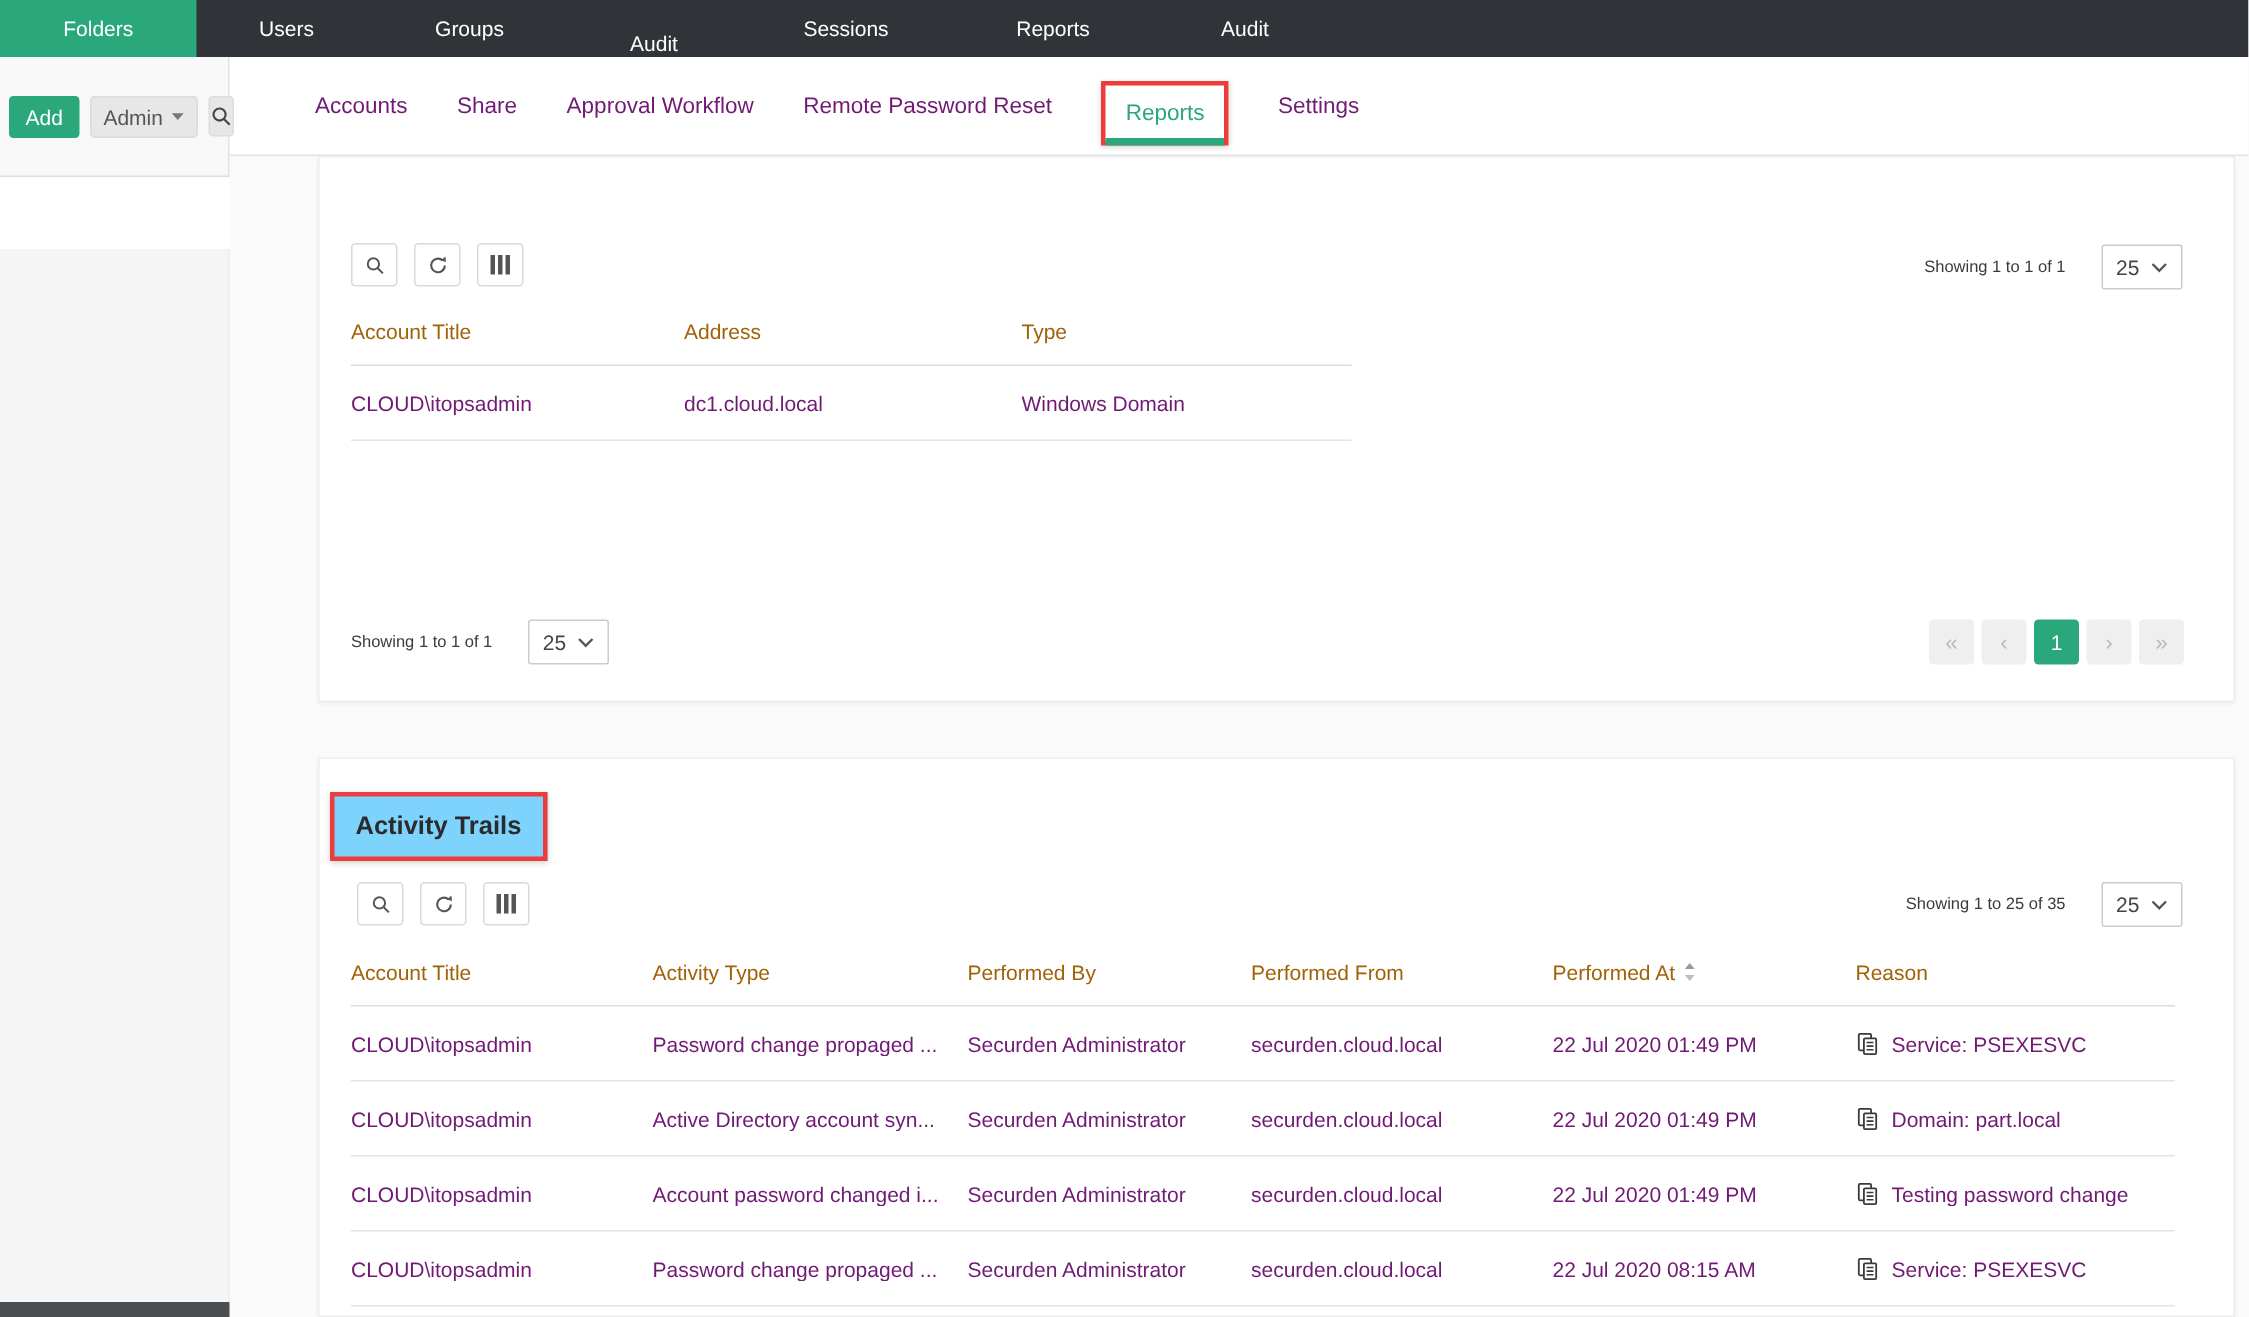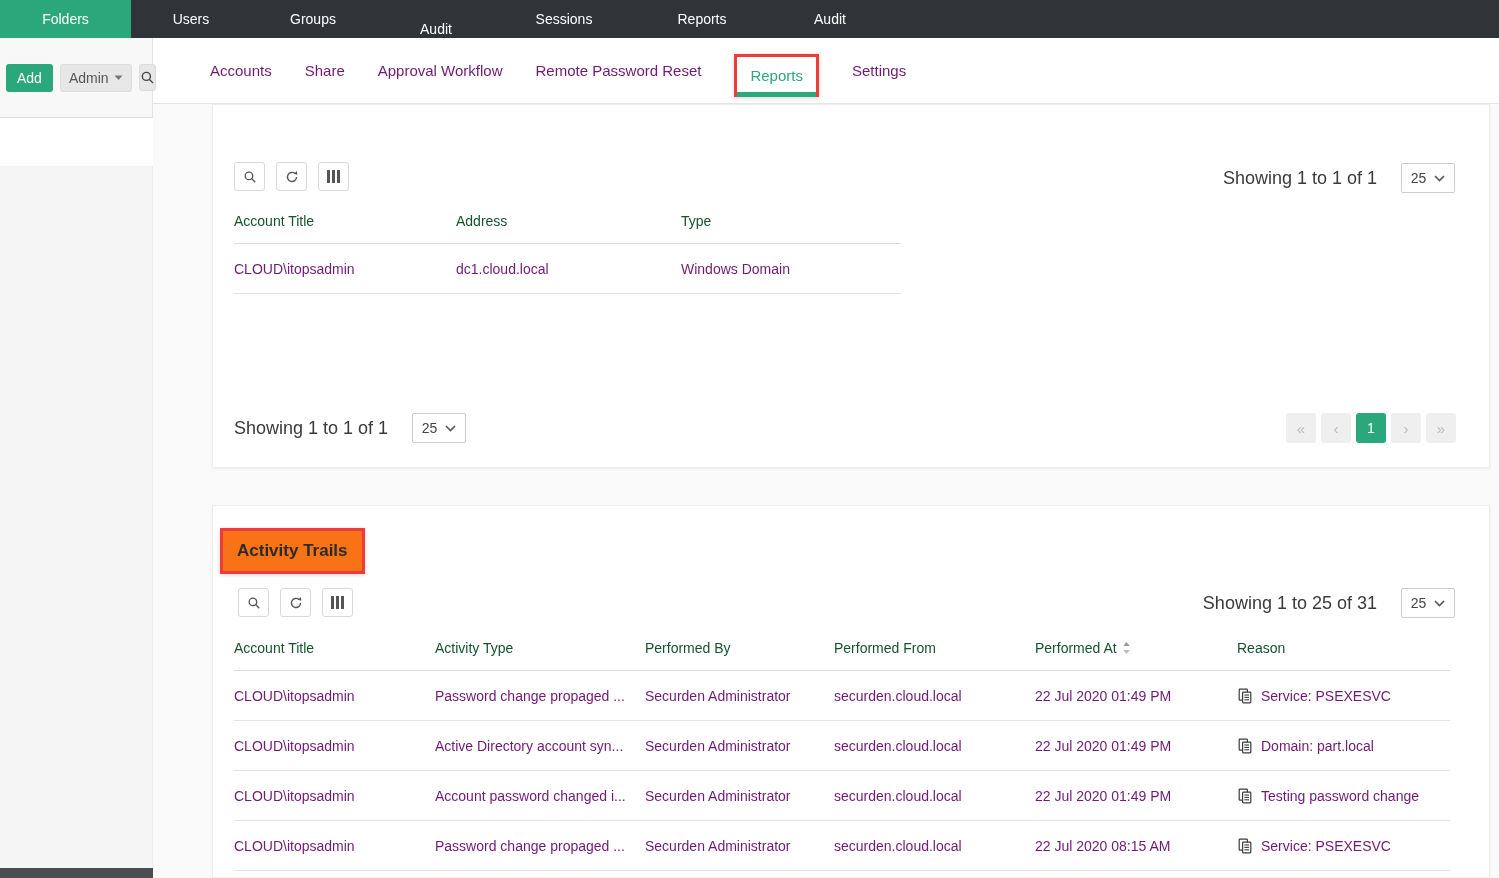--- a/index.html
+++ b/index.html
@@ -76,53 +76,53 @@
     position:absolute; left:59px; width:1278px; background:#fff;
     border:1px solid #ededed; box-shadow:0 1px 3px rgba(0,0,0,.05);
   }
   .card-accounts { top:0; height:364px; }
   .card-activity { top:401px; bottom:0; overflow:hidden; }
 
   .section-title { font-size:17px; font-weight:700; color:#2b2b2b; white-space:nowrap; }
   .card-accounts .section-title { position:absolute; left:21px; top:14px; }
   .title-annotated {
     position:absolute; left:7px; top:22px;
-    border:3px solid #ee3b3b; padding:10px 14px; background:#f97316;
+    border:3px solid #ee3b3b; padding:10px 14px; background:#7dd3fc;
     box-shadow:0 1px 4px rgba(0,0,0,.18);
   }
 
   .toolbar { position:absolute; display:flex; gap:11px; }
   .card-accounts .toolbar { left:21px; top:57px; }
   .card-activity .toolbar { left:25px; top:82px; }
   .tool-btn {
     width:31px; height:29px; background:#fff; border:1px solid #d9d9d9; border-radius:3px;
     display:flex; align-items:center; justify-content:center; cursor:pointer;
   }
   .cols-icon { display:flex; gap:2px; }
   .cols-icon i { display:block; width:3px; height:13px; background:#555; }
 
   .showing-row { position:absolute; right:34px; display:flex; align-items:center; gap:24px; }
   .card-accounts .showing-row { top:58px; }
   .card-activity .showing-row { top:82px; }
-  .showing-text { font-size:18px; color:#3a3a3a; font-weight:400; }
+  .showing-text { font-size:11px; color:#3a3a3a; font-weight:400; }
   .page-size {
     width:54px; height:30px; border:1px solid #ccc; border-radius:2px; background:#fff;
     display:flex; align-items:center; justify-content:center; gap:8px;
     font-size:14px; color:#444; cursor:pointer;
   }
 
   
   .tbl { position:absolute; left:21px; }
   .tbl-accounts { top:100px; width:667px; }
   .tbl-activity { top:126px; width:1216px; }
   .tbl-head, .tbl-row { display:grid; align-items:center; }
   .tbl-accounts .tbl-head, .tbl-accounts .tbl-row { grid-template-columns:222px 225px 1fr; }
   .tbl-activity .tbl-head, .tbl-activity .tbl-row { grid-template-columns:201px 210px 189px 201px 202px 1fr; }
   .tbl-head { border-bottom:1px solid #dcdcdc; padding:8px 0 14px 0; }
-  .tbl-head .th { font-size:14px; color:#14532d; display:flex; align-items:center; gap:5px; white-space:nowrap; }
+  .tbl-head .th { font-size:14px; color:#a16207; display:flex; align-items:center; gap:5px; white-space:nowrap; }
   .tbl-row { height:50px; border-bottom:1px solid #e4e4e4; }
   .tbl-row .td { font-size:14px; color:#701a75; white-space:nowrap; overflow:hidden; }
   .reason-cell { display:flex; align-items:center; gap:8px; }
 
   
   .card-footer {
     position:absolute; left:21px; right:33px; top:307px; height:32px;
     display:flex; align-items:center;
   }
   .card-footer .page-size { margin-left:24px; }
@@ -285,21 +285,21 @@
         <button class="tool-btn">
           <span class="cols-icon">
               <i></i>
               <i></i>
               <i></i>
             </span>
         </button>
       </div>
 
       <div class="showing-row">
-        <span class="showing-text">Showing 1 to 25 of 31</span>
+        <span class="showing-text">Showing 1 to 25 of 35</span>
         <div class="page-size">
           <span>25</span>
           <span>
             <svg width="11" height="7" viewBox="0 0 11 7">
                 <polyline points="1,1 5.5,5.5 10,1" fill="none" stroke="#555" stroke-width="1.6"></polyline>
               </svg>
           </span>
         </div>
       </div>
 

